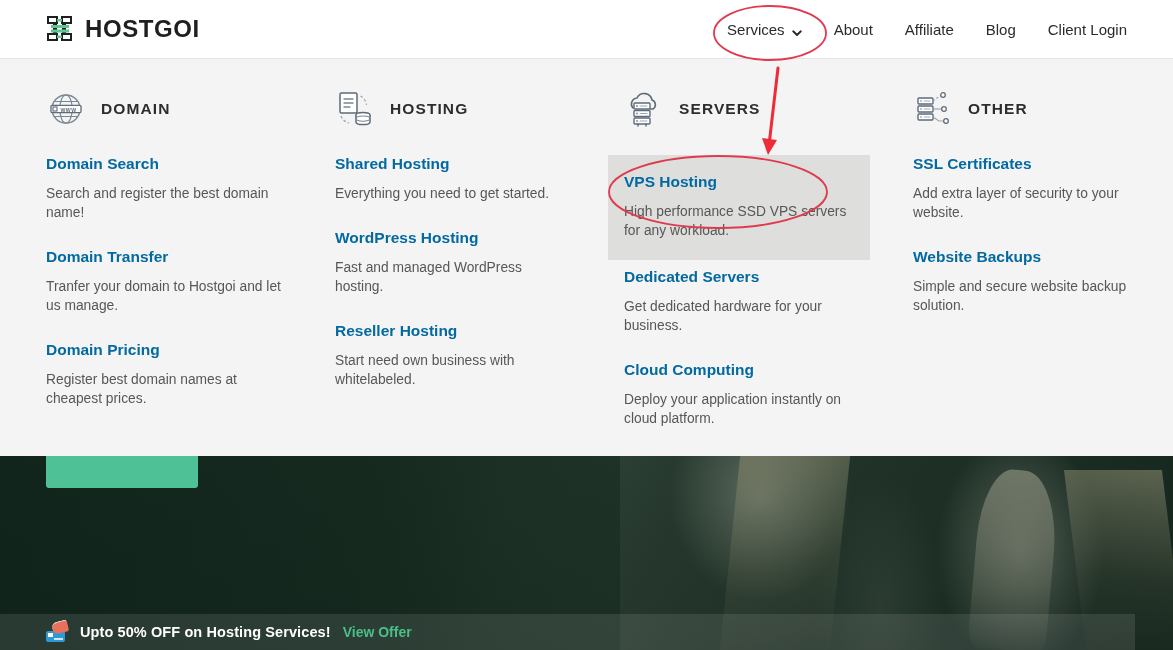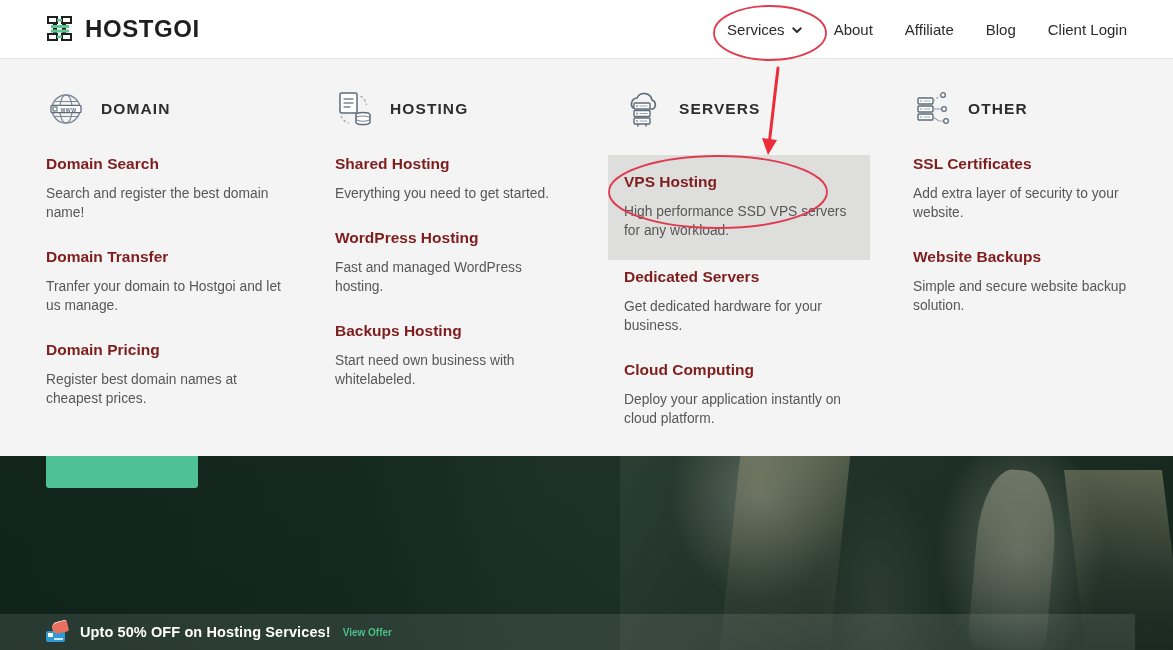--- a/index.html
+++ b/index.html
@@ -76,21 +76,21 @@
   .promo-emoji .card-chip {
     position: absolute; left: 2px; top: 12px; width: 5px; height: 4px; background: #ffffff;
   }
   .promo-emoji .card-line {
     position: absolute; left: 8px; top: 17px; width: 9px; height: 2px; background: #cfe9f7;
   }
   .promo-text {
     color: #ffffff; font-size: 14.5px; font-weight: 700; letter-spacing: .1px;
   }
   .promo-link {
-    color: #4bbf8a; font-size: 10px; font-weight: 700; text-decoration: none; margin-left: 2px;
+    color: #4bbf8a; font-size: 14px; font-weight: 700; text-decoration: none; margin-left: 2px;
   }
 
   
   .cta-button {
     position: absolute; left: 46px; top: 446px; width: 152px; height: 42px;
     background: #4ec296; border-radius: 3px;
     display: flex; align-items: center; justify-content: center;
     color: #ffffff; font-size: 14px; font-weight: 700;
   }
 
@@ -105,21 +105,21 @@
   .brand-mark { width: 30px; height: 30px; flex: none; }
   .brand-name {
     font-size: 24px; font-weight: 700; letter-spacing: .6px; color: #1f1f1f;
   }
   .nav {
     margin-left: auto; margin-right: 46px;
     display: flex; align-items: center; gap: 32px;
   }
   .nav-item {
     font-size: 15px; color: #2b2b2b; text-decoration: none;
-    display: flex; align-items: flex-start; gap: 7px; white-space: nowrap;
+    display: flex; align-items: center; gap: 7px; white-space: nowrap;
   }
   .caret { width: 10px; height: 10px; flex: none; }
 
   
   .mega {
     position: absolute; left: 0; top: 58px; width: 1173px; height: 398px;
     background: #f4f4f4;
     border-top: 1px solid #e4e4e4;
     z-index: 15;
   }
@@ -130,21 +130,21 @@
     padding: 30px 0 0 46px;
   }
   .col { padding-right: 34px; }
   .col-head { display: flex; align-items: center; gap: 15px; margin-bottom: 26px; }
   .col-icon { width: 40px; height: 40px; flex: none; }
   .col-title {
     font-size: 15.5px; font-weight: 700; letter-spacing: 1.1px; color: #2d2d2d;
   }
   .entry { margin-bottom: 26px; padding-right: 4px; }
   .entry-title {
-    font-size: 15.5px; font-weight: 700; color: #7f1d1d; margin-bottom: 11px;
+    font-size: 15.5px; font-weight: 700; color: #0369a1; margin-bottom: 11px;
     display: block; text-decoration: none;
   }
   .entry-desc {
     font-size: 13.8px; line-height: 19px; color: #575757; max-width: 236px;
   }
   
   .entry.hl {
     position: relative;
     background: #dededd;
     margin-left: -16px;
@@ -268,21 +268,21 @@
         </div>
         <div class="entry">
           <a class="entry-title" href="#">Shared Hosting</a>
           <div class="entry-desc">Everything you need to get started.</div>
         </div>
         <div class="entry">
           <a class="entry-title" href="#">WordPress Hosting</a>
           <div class="entry-desc">Fast and managed WordPress hosting.</div>
         </div>
         <div class="entry">
-          <a class="entry-title" href="#">Backups Hosting</a>
+          <a class="entry-title" href="#">Reseller Hosting</a>
           <div class="entry-desc">Start need own business with whitelabeled.</div>
         </div>
       </div>
 
       <div class="col">
         <div class="col-head">
           <span class="col-icon">
             <svg viewBox="0 0 40 40" width="40" height="40">
               <path d="M9 19 a6 6 0 0 1 4-10 a8 8 0 0 1 15 2 a5 5 0 0 1 1 9 h-3" fill="none" stroke="#5d6b7a" stroke-width="1.6" stroke-linecap="round"></path>
               <rect x="10" y="14" width="16" height="6" rx="1" fill="#ffffff" stroke="#5d6b7a" stroke-width="1.4"></rect>

